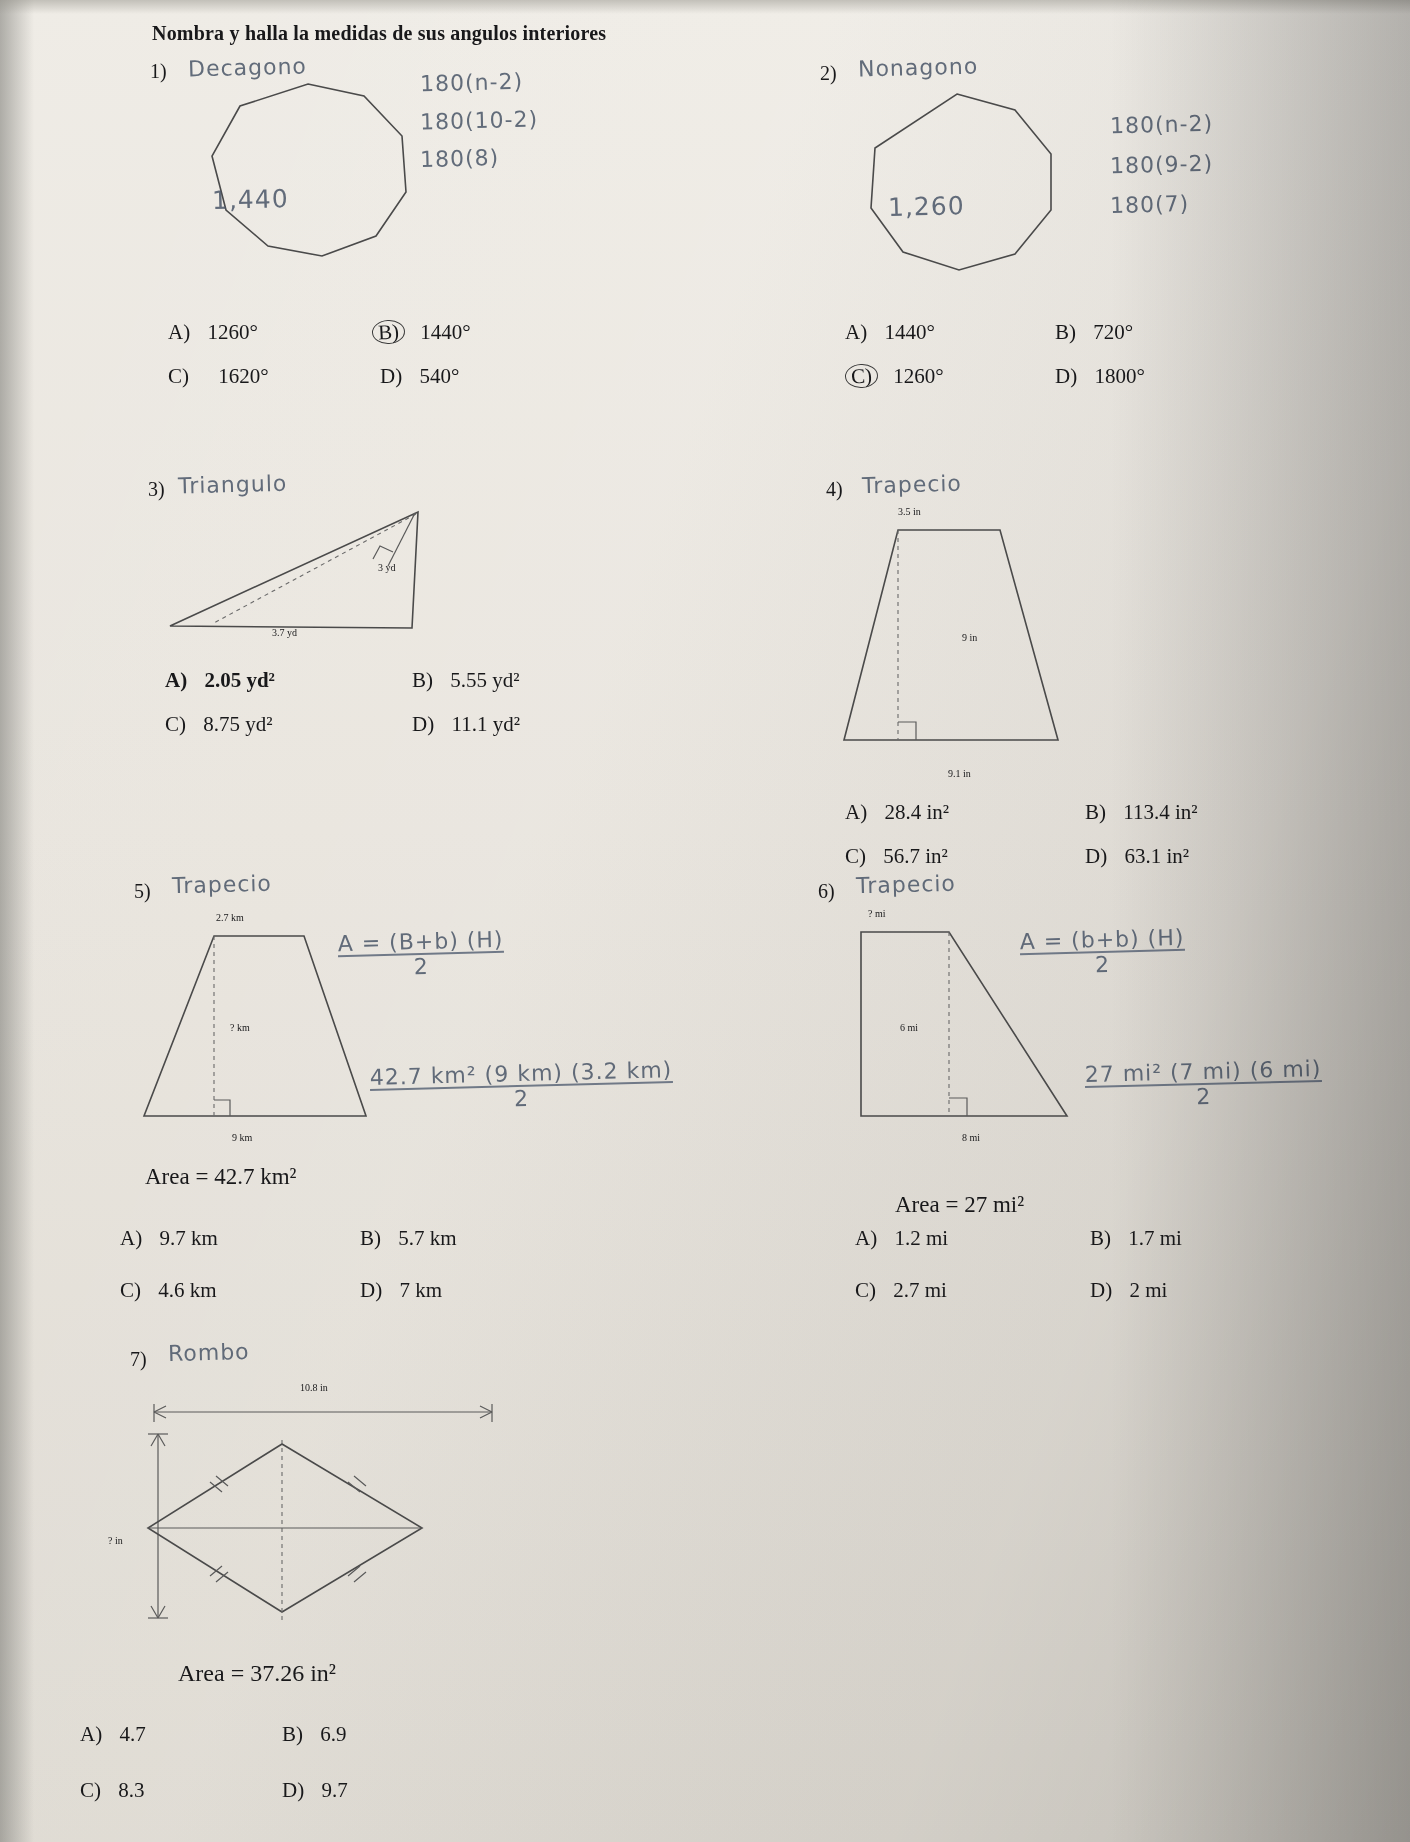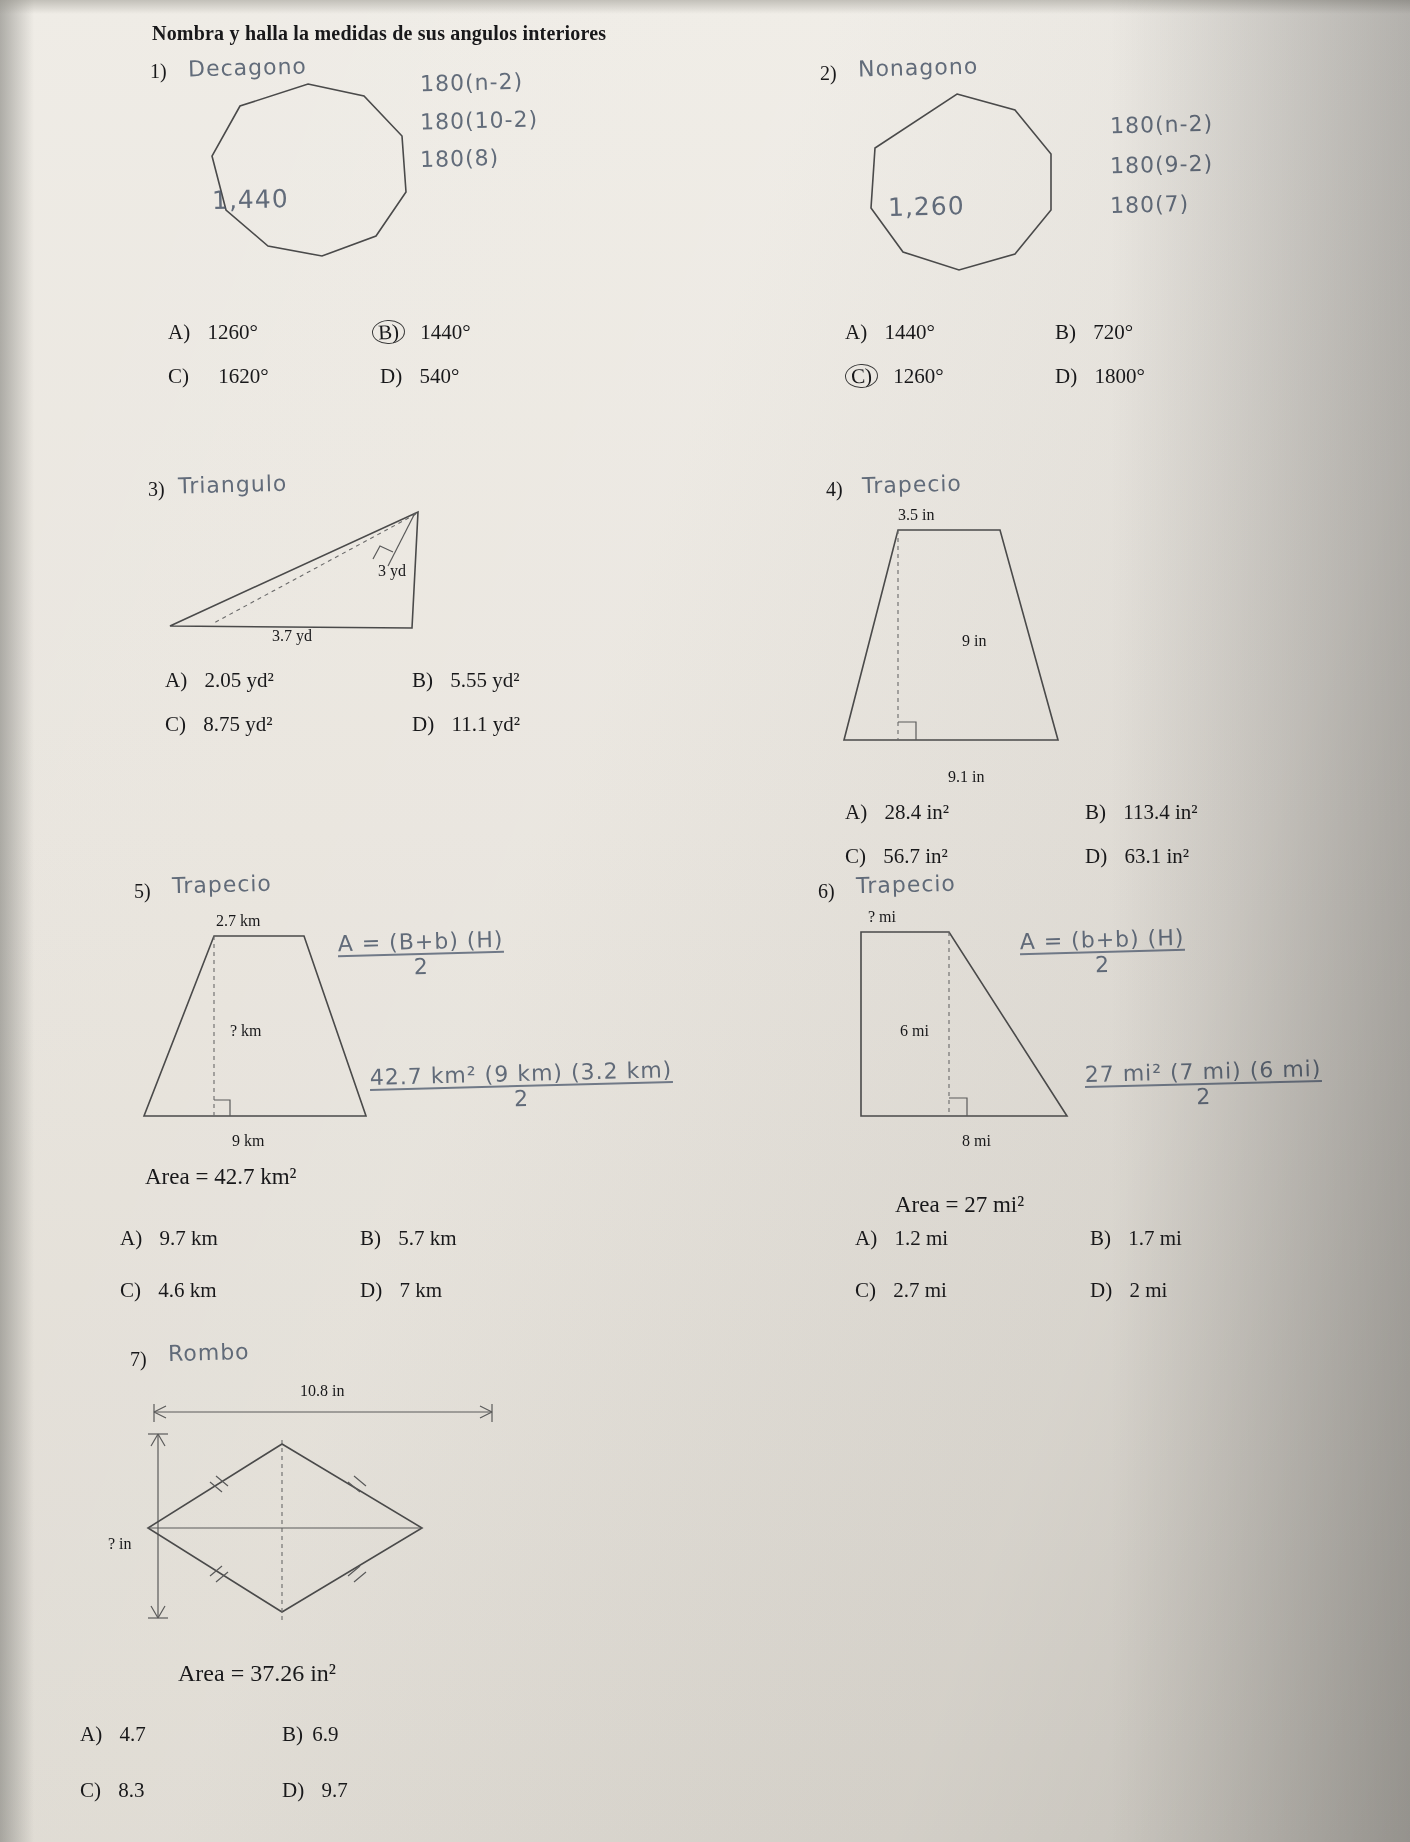--- a/index.html
+++ b/index.html
@@ -30,21 +30,21 @@
     position:absolute;left:0;top:0;width:1410px;height:14px;
     background:linear-gradient(to bottom, rgba(150,148,140,.5), rgba(255,255,255,0));
   }
 
   .printed{ color:#18181a; }
   .hdr{
     font-weight:bold;font-size:20px;letter-spacing:.2px;
   }
   .qnum{ font-size:20px; }
   .opt{ font-size:21px; }
-  .small-lbl{ font-size:16px; }
+  .small-lbl{ font-size:10px; }
 
   
   .hw{
     font-family:"DejaVu Sans", sans-serif;
     color:#4a5668;
     font-size:22px;
     letter-spacing:1px;
     transform:rotate(-1.5deg);
     opacity:.85;
   }
@@ -149,21 +149,21 @@
     <svg width="260" height="140" viewBox="0 0 260 140">
       <polygon class="stroke" points="258,12 252,128 10,126"></polygon>
       <line class="dash" x1="256" y1="14" x2="52" y2="124"></line>
       <line class="stroke-thin" x1="255" y1="13" x2="228" y2="66"></line>
       <path class="stroke-thin" d="M233,52 L220,46 L213,59"></path>
     </svg>
   </div>
   <div class="abs printed small-lbl" style="left:378px;top:562px;">3 yd</div>
   <div class="abs printed small-lbl" style="left:272px;top:627px;">3.7 yd</div>
 
-  <div class="abs opt printed" style="left:165px;top:668px;">
+  <div class="abs opt printed" style="left:165px;top:668px;font-weight:bold;">
     <span>A)</span>
     <span style="margin-left:12px">2.05 yd²</span>
   </div>
   <div class="abs opt printed" style="left:412px;top:668px;">
     <span>B)</span>
     <span style="margin-left:12px">5.55 yd²</span>
   </div>
   <div class="abs opt printed" style="left:165px;top:712px;">
     <span>C)</span>
     <span style="margin-left:12px">8.75 yd²</span>
@@ -319,21 +319,21 @@
   </div>
 
   <div class="abs printed" style="left:178px;top:1660px;font-size:24px;">Area = 37.26 in²</div>
 
   <div class="abs opt printed" style="left:80px;top:1722px;">
     <span>A)</span>
     <span style="margin-left:12px">4.7</span>
   </div>
   <div class="abs opt printed" style="left:282px;top:1722px;">
     <span>B)</span>
-    <span style="margin-left:4px">6.9</span>
+    <span style="margin-left:12px">6.9</span>
   </div>
   <div class="abs opt printed" style="left:80px;top:1778px;">
     <span>C)</span>
     <span style="margin-left:12px">8.3</span>
   </div>
   <div class="abs opt printed" style="left:282px;top:1778px;">
     <span>D)</span>
     <span style="margin-left:12px">9.7</span>
   </div>
 

